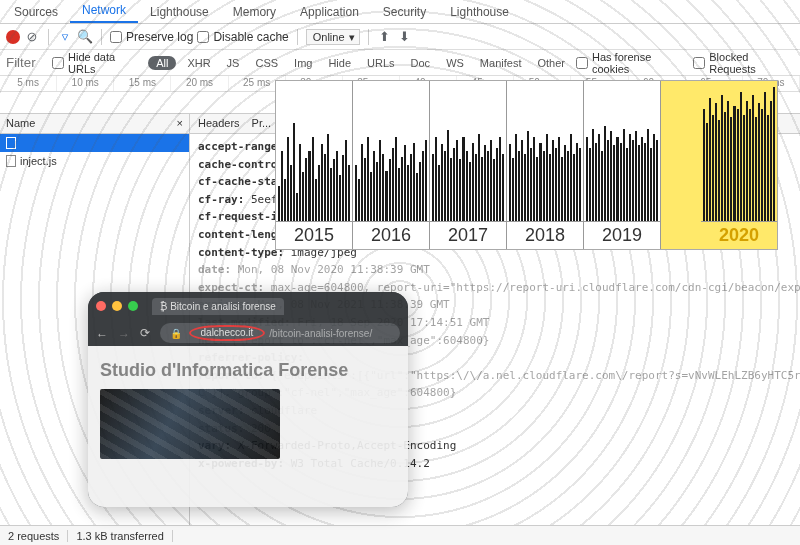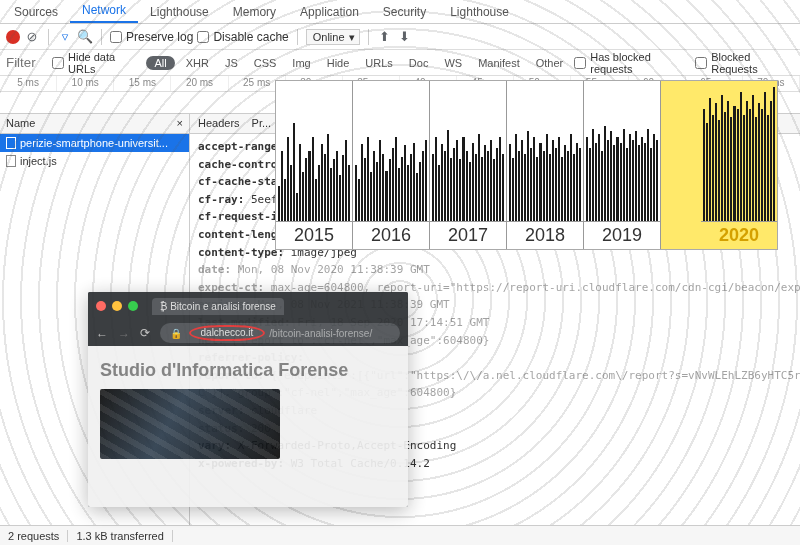--- a/index.html
+++ b/index.html
@@ -37,21 +37,21 @@
 .statusbar { position:absolute; bottom:0; left:0; right:0; height:20px; border-top:1px solid #ccc; background:#f6f6f6; display:flex; align-items:center; font-size:11px; padding:0 8px; gap:4px;}
 .statusbar .sep { width:1px; height:12px; background:#ccc; margin:0 4px;}
 
 .years-overlay { position:absolute; top:80px; left:275px; width:503px; height:170px; background:#fff; border:1px solid #aaa; display:flex;}
 .year-cell { flex:1; display:flex; flex-direction:column; border-right:1px solid #999;}
 .year-cell:last-child { border-right:none; background:#ffe96a;padding-left:40px;}
 .year-cell:last-child .year-label{ color:#d4a000; font-weight:bold;}
 .year-chart { flex:1; position:relative; overflow:hidden; display:flex; align-items:flex-end; gap:1px; padding:0 2px;}
 .year-chart i { flex:1; background:#1a1a1a; display:block;}
 .year-label { text-align:center; font-size:18px; color:#333; padding:3px 0; border-top:1px solid #999;}
-.browser-overlay { position:absolute; top:292px; left:88px; width:320px; height:215px; background:#3a3f44; border-radius:2px; box-shadow:0 4px 20px rgba(0,0,0,.3); overflow:hidden; opacity:.92;}
+.browser-overlay { position:absolute; top:292px; left:88px; width:320px; height:215px; background:#3a3f44; border-radius:16px; box-shadow:0 4px 20px rgba(0,0,0,.3); overflow:hidden; opacity:.92;}
 .browser-titlebar { height:28px; background:#2b2e31; display:flex; align-items:center; padding:0 8px; gap:6px;}
 .mac-btn { width:10px; height:10px; border-radius:50%;}
 .mac-close{background:#ff5f56;} .mac-min{background:#ffbd2e;} .mac-max{background:#27c93f;}
 .browser-tab { background:#4b4f53; color:#ddd; font-size:10px; padding:3px 8px; border-radius:4px 4px 0 0; margin-left:8px;}
 .browser-addr { height:26px; background:#2b2e31; display:flex; align-items:center; padding:0 8px; gap:10px; color:#bbb; font-size:12px;}
 .addr-bar { flex:1; background:#4b4f53; border-radius:12px; padding:2px 10px; font-size:10px; color:#ddd; display:flex; align-items:center; gap:4px; position:relative;}
 .addr-bar .circled { display:inline-block; border:2px solid #e03030; border-radius:50%/60%; padding:0 10px 1px; margin-left:2px;}
 .browser-content { background:#f0f0f0; height:calc(100% - 54px); padding:14px 12px; position:relative;}
 .browser-content h2 { font-size:18px; color:#7a7a7a; font-weight:bold; margin-bottom:8px;}
 .kb-img { width:180px; height:70px; background:linear-gradient(120deg,#0a0a0a,#2a3a4a 40%,#0a0a0a); border-radius:2px; margin-top:6px; position:relative; overflow:hidden;}
@@ -106,21 +106,21 @@
   <span class="pill">CSS</span>
   <span class="pill">Img</span>
   <span class="pill">Hide</span>
   <span class="pill">URLs</span>
   <span class="pill">Doc</span>
   <span class="pill">WS</span>
   <span class="pill">Manifest</span>
   <span class="pill">Other</span>
   <label class="checkbox">
       <input type="checkbox" style="">
-      <span>Has blocked requests</span>
+      <span>Has forense cookies</span>
     </label>
   <label class="checkbox">
       <input type="checkbox" style="">
       <span>Blocked Requests</span>
     </label>
 </div>
 
 <div class="timeline">
   <span>5 ms</span>
     <span>10 ms</span>
@@ -147,21 +147,20 @@
   <div class="col-headers">
       <span>Headers</span>
       <span>Pr...</span>
     </div>
 </div>
 
 <div class="main">
   <div class="sidebar">
     <div class="req-row selected">
         <span class="file-icon"></span>
-        <span>perizie-smartphone-universit...</span>
       </div>
     <div class="req-row">
         <span class="file-icon" style="border-color:#888"></span>
         <span>inject.js</span>
       </div>
   </div>
   <div class="headers-pane" id="headers-pane">
       <div class="header-line"><b>accept-ranges:</b> </div>
       <div class="header-line"><b>cache-control:</b> </div>
       <div class="header-line"><b>cf-cache-status:</b> </div>

